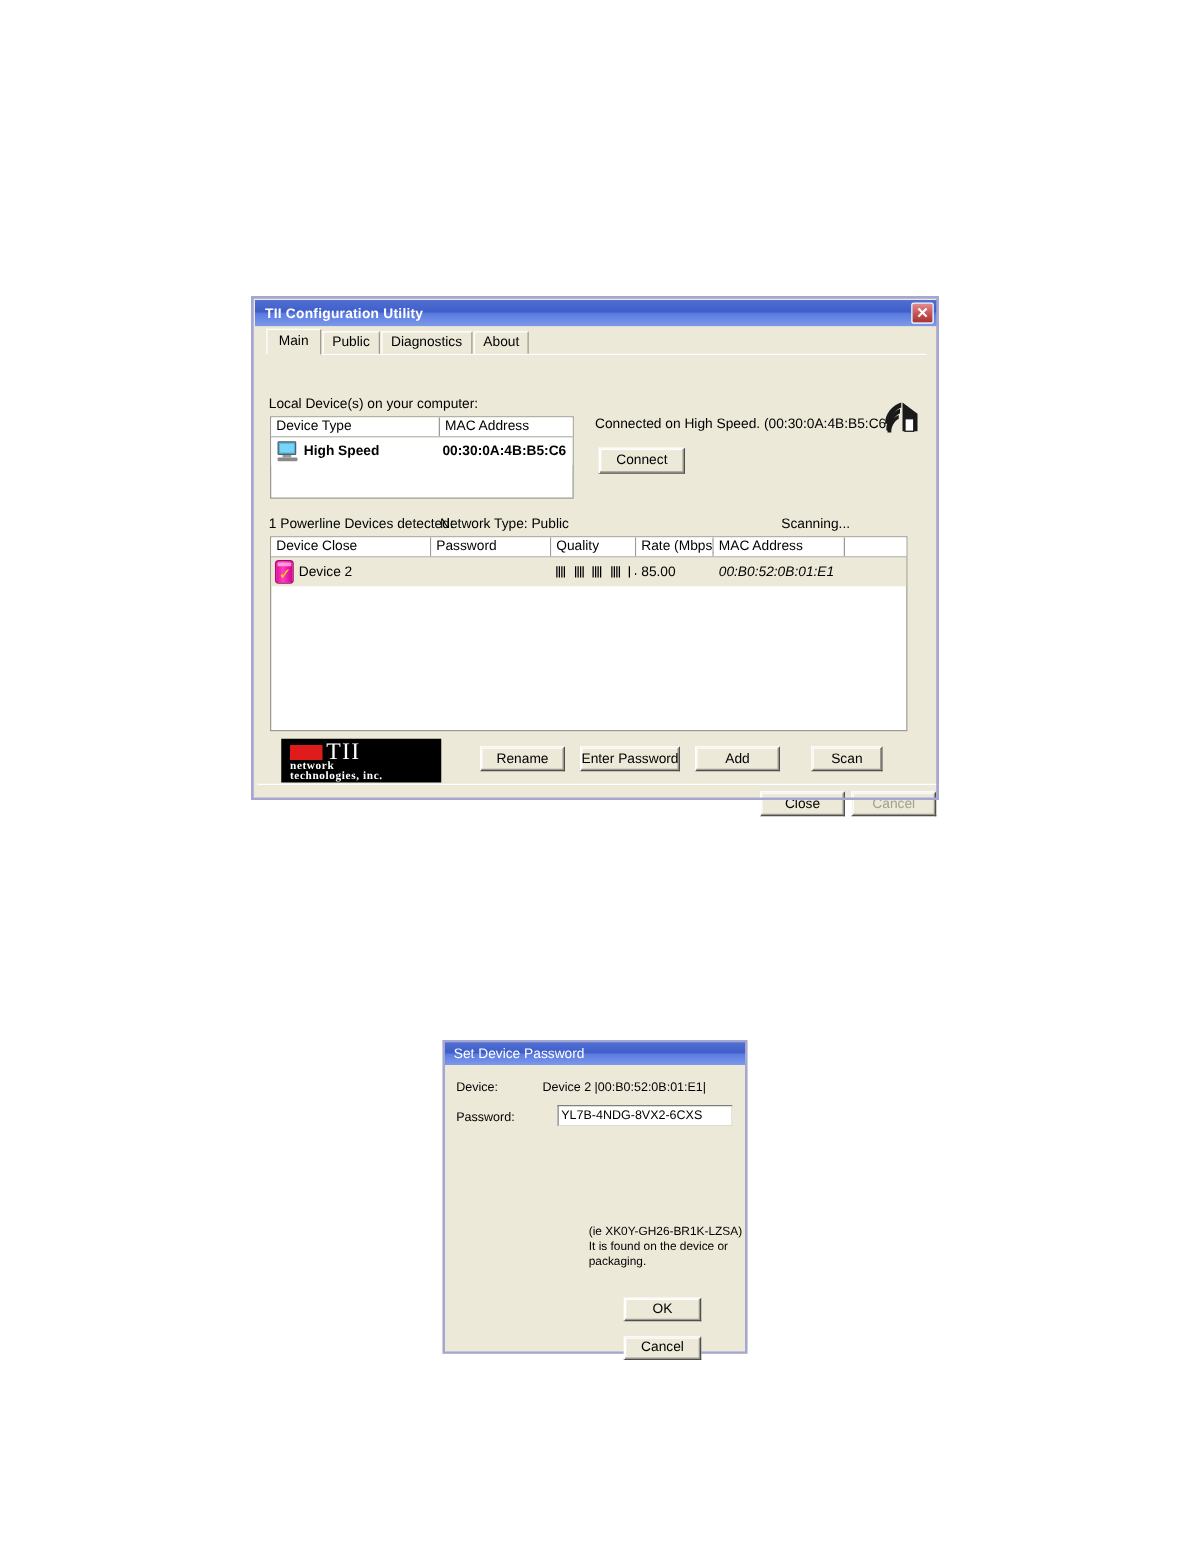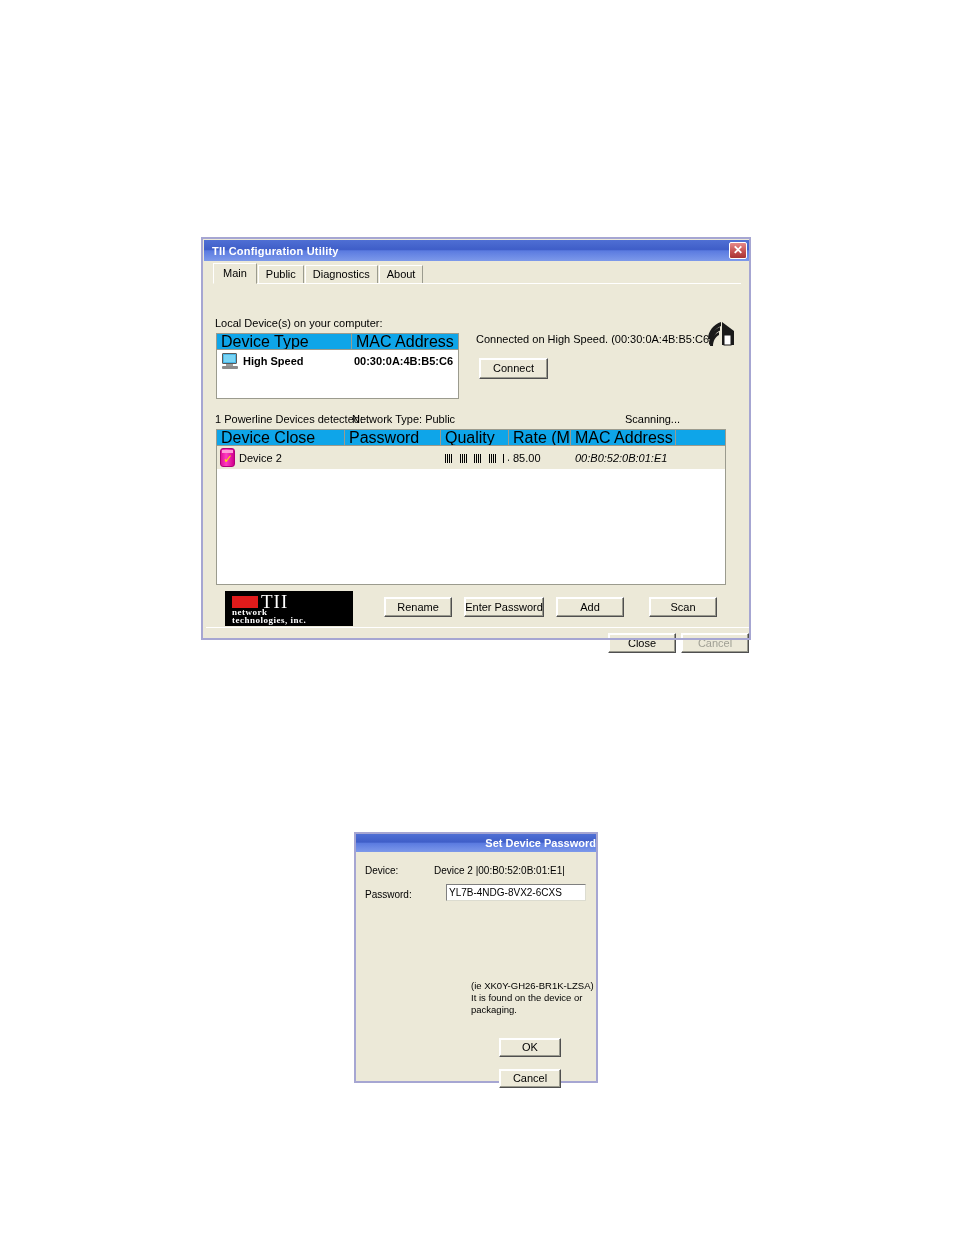--- a/index.html
+++ b/index.html
@@ -137,29 +137,29 @@
     left: 12px; top: 72px; width: 243px; height: 66px;
   }
   .lv-header {
     display: flex;
     height: 16px;
     background: #ece9d8;
     border-bottom: 1px solid #9b9b8e;
     box-sizing: border-box;
   }
   .lv-th {
-    font-size: 16px;
+    font-size: 11px;
     color: #000000;
     padding-left: 4px;
     line-height: 15px;
     border-right: 1px solid #9b9b8e;
     box-sizing: border-box;
     overflow: hidden;
     white-space: nowrap;
-    background: #0ea5e9;
+    background: #ffffff;
   }
   .lv-row {
     display: flex;
     align-items: center;
     height: 22px;
     font-size: 11px;
     background: #ffffff;
     font-weight: bold;
   }
   .lv-td {
@@ -319,21 +319,21 @@
     color: #ffffff;
     font-family: "Liberation Serif", serif;
     font-size: 9px;
     font-weight: bold;
     letter-spacing: 0.5px;
   }
 
   .btn-rename   { position: absolute; left: 180px; top: 336px; width: 68px; height: 20px; }
   .btn-enterpw  { position: absolute; left: 260px; top: 336px; width: 80px; height: 20px; }
   .btn-add      { position: absolute; left: 352px; top: 336px; width: 68px; height: 20px; }
-  .btn-scan     { position: absolute; left: 445px; top: 336px; width: 68px; height: 20px; }
+  .btn-scan     { position: absolute; left: 445px; top: 336px; width: 57px; height: 20px; }
 
   .bottom-sep {
     position: absolute;
     left: 2px; top: 366px; width: 546px;
     border-top: 1px solid #ffffff;
   }
   .btn-close  { position: absolute; left: 404px; top: 372px; width: 68px; height: 20px; }
   .btn-cancel { position: absolute; left: 477px; top: 372px; width: 68px; height: 20px; }
 
   
@@ -349,26 +349,25 @@
   }
   .dlg-title {
     position: absolute;
     left: 0; top: 0;
     width: 100%;
     height: 18px;
     background: linear-gradient(to bottom, #4f6fd4 0%, #3f5ec8 45%, #5b7be0 52%, #7d99ea 100%);
     background-color: #4664c8;
     color: #ffffff;
     font-size: 11px;
-    font-weight: bold;
+    font-weight: normal;
     line-height: 18px;
     padding-left: 7px;
     box-sizing: border-box;
     white-space: nowrap;
-    text-align: right;
   }
   .dlg-body {
     position: absolute;
     left: 0; top: 18px;
     width: 100%;
     height: 229px;
     background: #ece9d8;
   }
   .dlg-label-device  { position: absolute; left: 9px;  top: 13px; font-size: 10px; }
   .dlg-value-device  { position: absolute; left: 78px; top: 13px; font-size: 10px; white-space: nowrap; }

